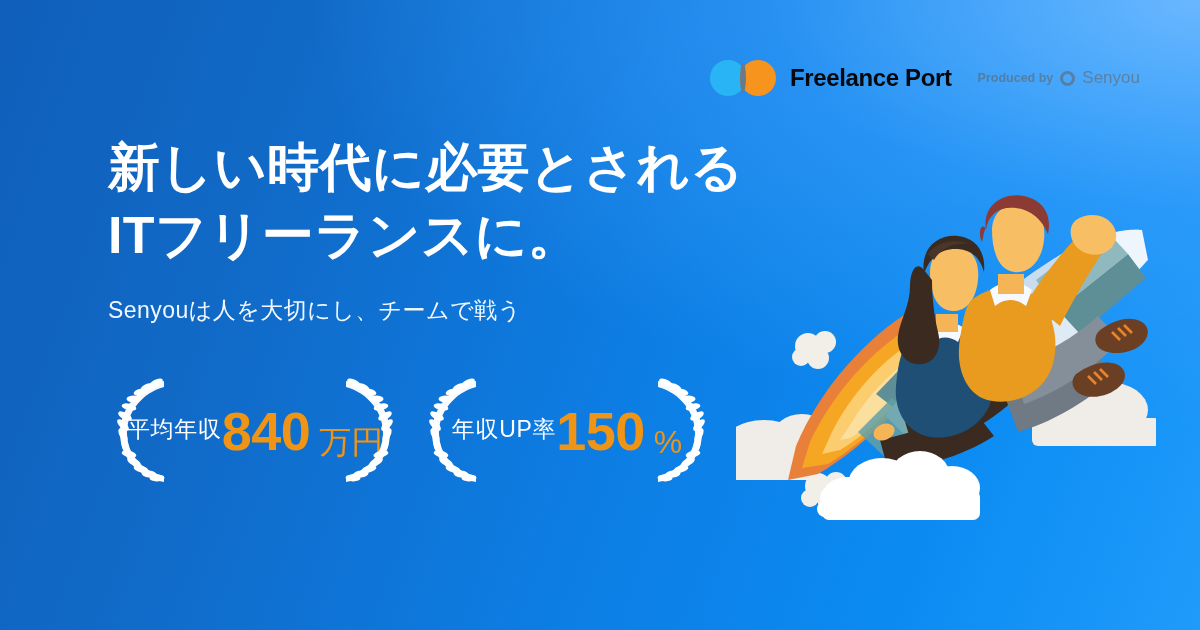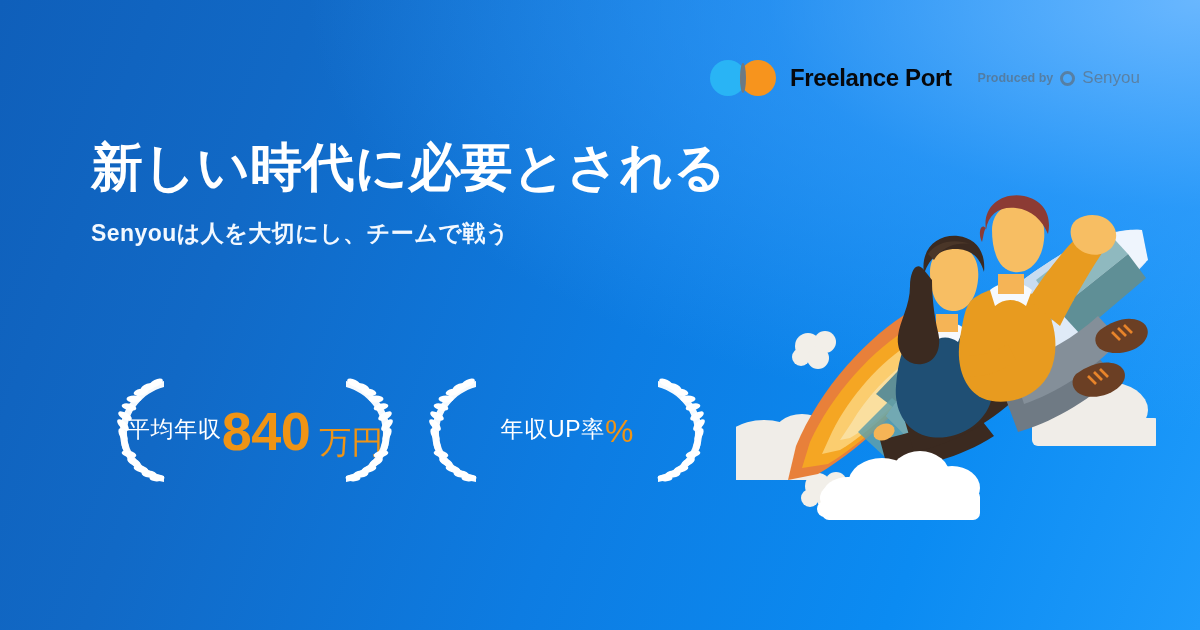--- a/index.html
+++ b/index.html
@@ -78,33 +78,33 @@
     flex:none;
   }
   .produced-name {
     font-size:17px;
     font-weight:500;
     color:#6b4a2e;
     white-space:nowrap;
   }
 
   
-  .copy { position:absolute; left:91px; top:134px; }
+  .copy { position:absolute; left:108px; top:134px; }
   .headline {
     font-size:52px;
     font-weight:700;
     color:#ffffff;
     line-height:1.30;
     letter-spacing:0.005em;
     white-space:nowrap;
   }
   .subhead {
-    margin-top:16px;
+    margin-top:26px;
     font-size:23px;
-    font-weight:700;
+    font-weight:400;
     color:#f2f8ff;
     letter-spacing:0.02em;
     white-space:nowrap;
   }
 
   
   .stats {
     position:absolute;
     left:106px;
     top:372px;
@@ -176,20 +176,21 @@
     <span class="brand-name">Freelance Port</span>
     <div class="produced">
       <span class="produced-label">Produced by</span>
       <span class="produced-ring"></span>
       <span class="produced-name">Senyou</span>
     </div>
   </div>
 
   <div class="copy">
     <div class="headline">新しい時代に必要とされる</div>
+    <div class="headline">ITフリーランスに。</div>
     <div class="subhead">Senyouは人を大切にし、チームで戦う</div>
   </div>
 
   <div class="stats">
 
     <div class="stat">
       <svg class="wreath left" width="60" height="112" viewBox="0 0 60 112" aria-hidden="true">
         <g fill="#ffffff">
           <path d="M52 6 C26 12 8 34 8 58 C8 82 26 102 52 107 L52 101 C30 96 15 79 15 58 C15 37 30 18 52 12 Z" opacity="0.96"></path>
           <g>
@@ -280,20 +281,21 @@
             <ellipse cx="22" cy="87" rx="7.5" ry="3.4" transform="rotate(-152 22 87)"></ellipse>
             <ellipse cx="29" cy="94" rx="7.5" ry="3.4" transform="rotate(-166 29 94)"></ellipse>
             <ellipse cx="37" cy="99" rx="7.5" ry="3.4" transform="rotate(-175 37 99)"></ellipse>
             <ellipse cx="45" cy="103" rx="7.5" ry="3.4" transform="rotate(-182 45 103)"></ellipse>
           </g>
         </g>
       </svg>
 
       <div class="stat-label">年収UP率</div>
       <div class="stat-value">
+        <span class="stat-number">150</span>
         <span class="stat-unit">%</span>
       </div>
     </div>
 
   </div>
 
   <div class="illustration">
     <svg viewBox="0 0 420 400" xmlns="http://www.w3.org/2000/svg" aria-hidden="true">
 
       <g fill="#f0ede8">

